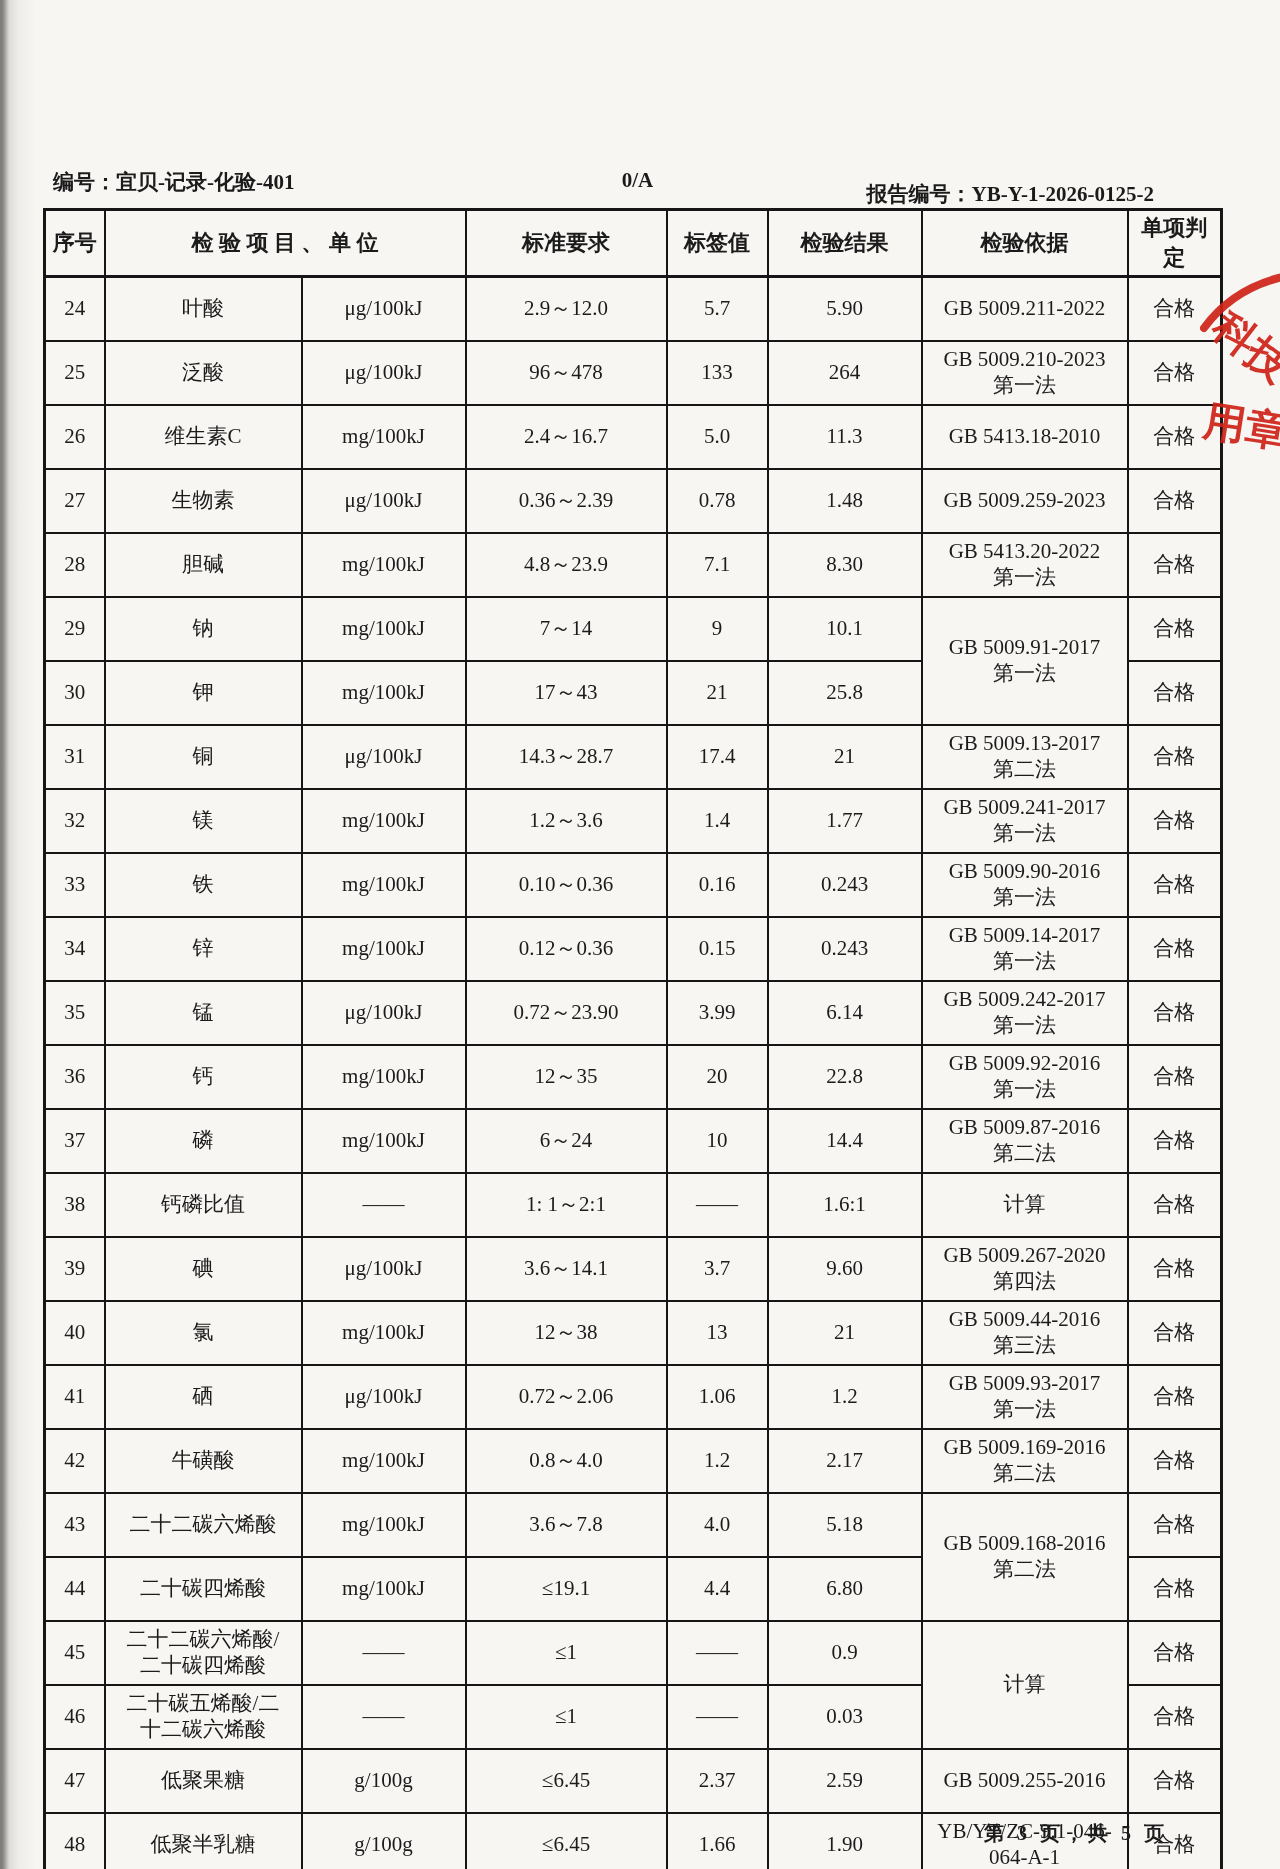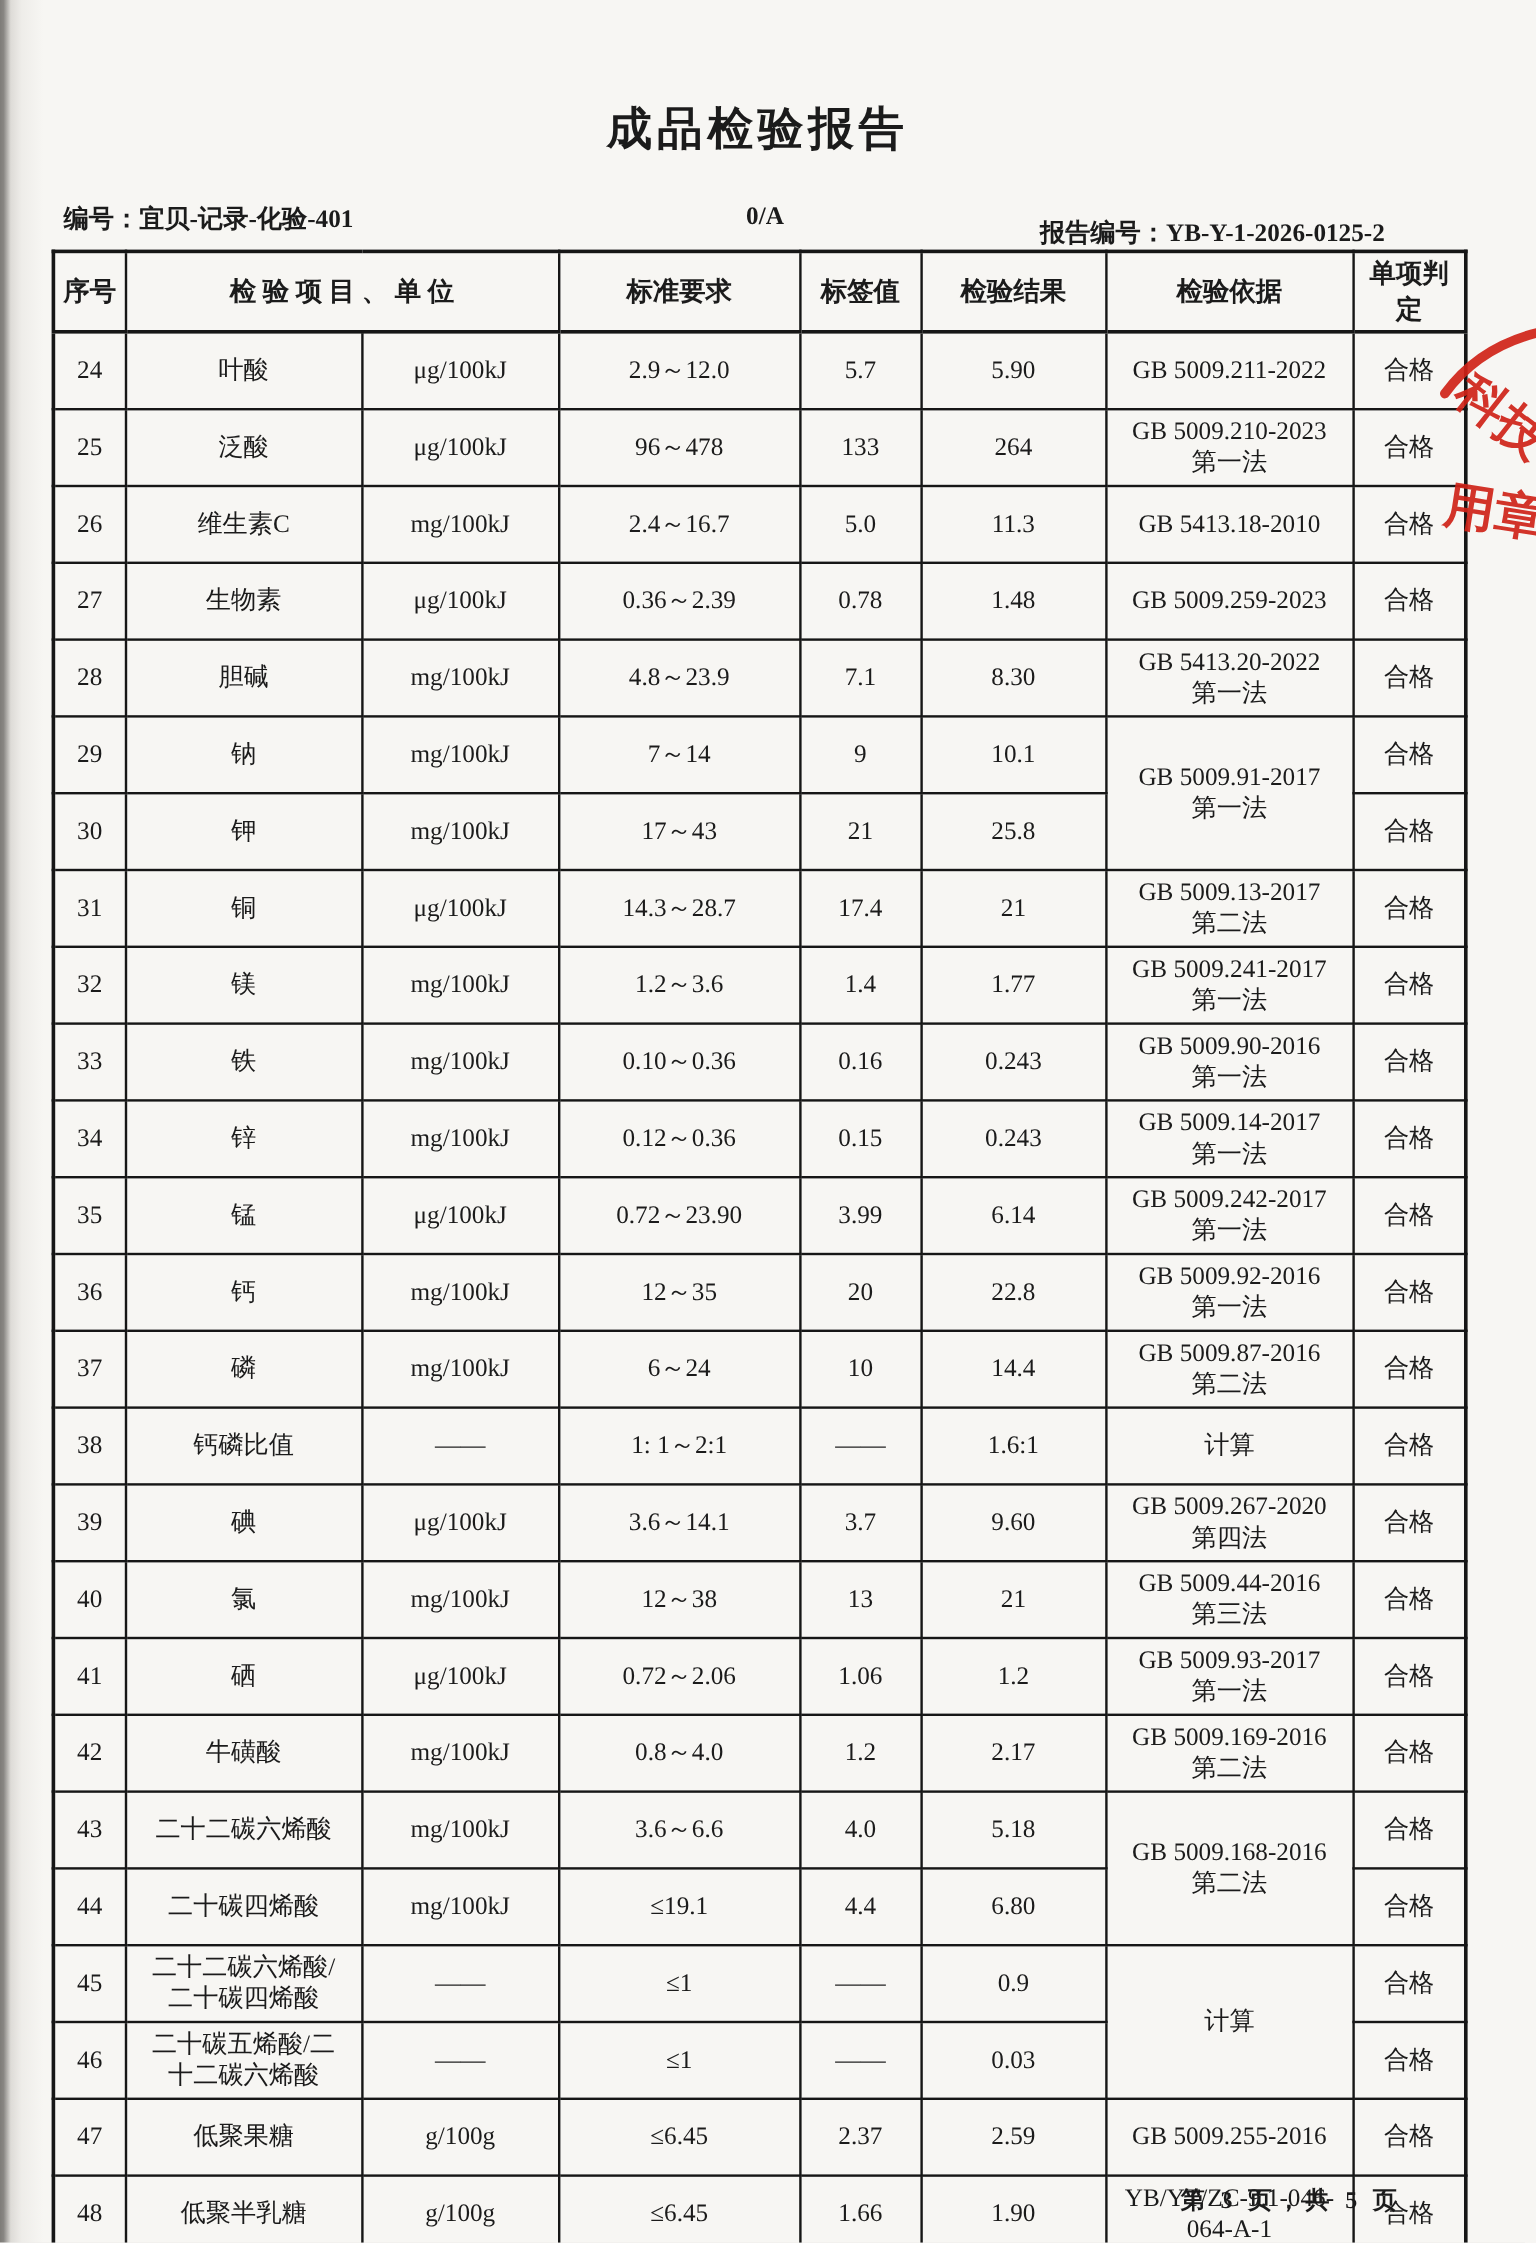--- a/index.html
+++ b/index.html
@@ -48,21 +48,20 @@
     overflow:hidden; pointer-events:none; z-index:5;
   }
   .stamp svg { position:absolute; left:0; top:0; }
 </style>
 </head>
 <body>
 
 <div class="page">
   <div class="scan-edge"></div>
 
-  <div class="doc-title">成品检验报告</div>
 
   <div class="meta-row">
     <span class="meta-doc-no">编号：宜贝-记录-化验-401</span>
     <span class="meta-version">0/A</span>
     <span class="meta-report-no">报告编号：YB-Y-1-2026-0125-2</span>
   </div>
 
   <table class="report">
     <colgroup>
       <col style="width:60px">
@@ -286,21 +285,21 @@
           <td class="c-label">1.2</td>
           <td class="c-result">2.17</td>
           <td class="c-basis">GB 5009.169-2016
 第二法</td>
           <td class="c-judge">合格</td>
         </tr>
         <tr>
           <td class="c-no">43</td>
           <td class="c-item">二十二碳六烯酸</td>
           <td class="c-unit">mg/100kJ</td>
-          <td class="c-std">3.6～6.6</td>
+          <td class="c-std">3.6～7.8</td>
           <td class="c-label">4.0</td>
           <td class="c-result">5.18</td>
           <td class="c-basis" rowspan="2">GB 5009.168-2016
 第二法</td>
           <td class="c-judge">合格</td>
         </tr>
         <tr>
           <td class="c-no">44</td>
           <td class="c-item">二十碳四烯酸</td>
           <td class="c-unit">mg/100kJ</td>

